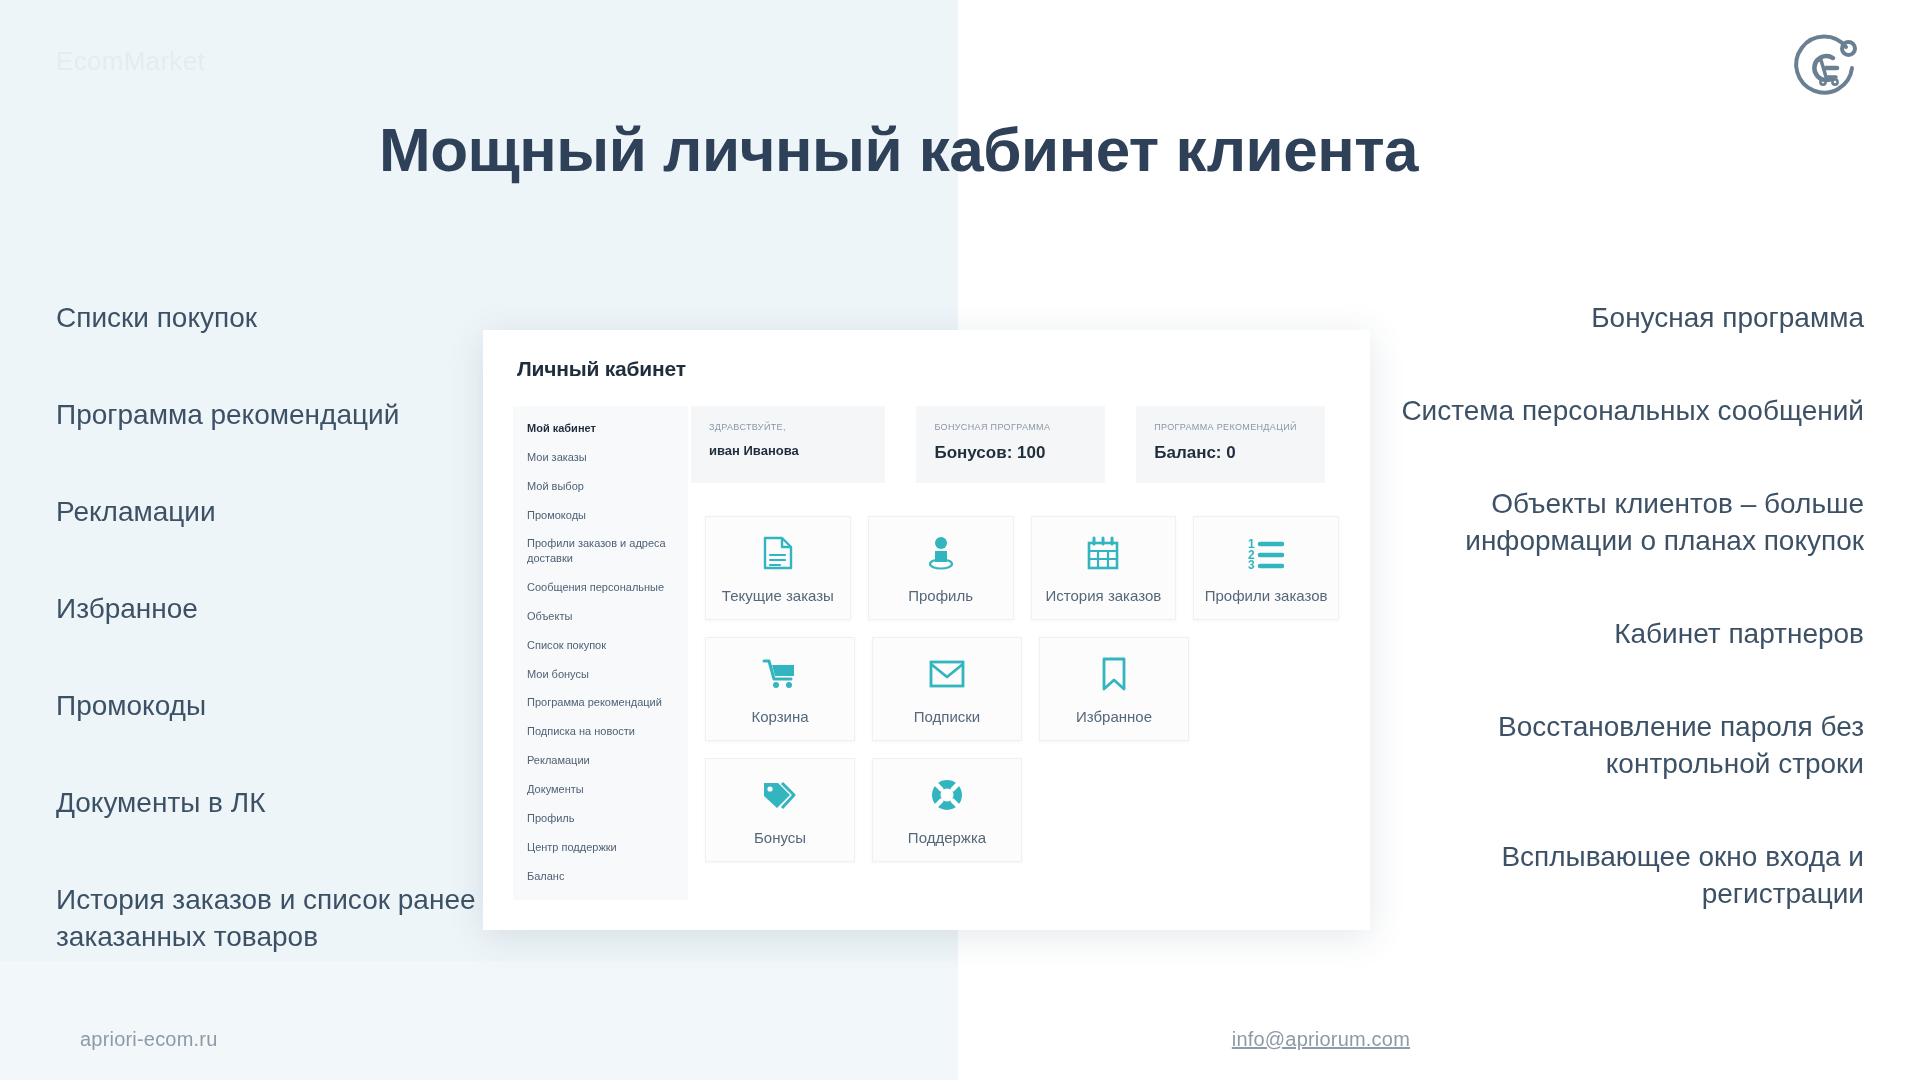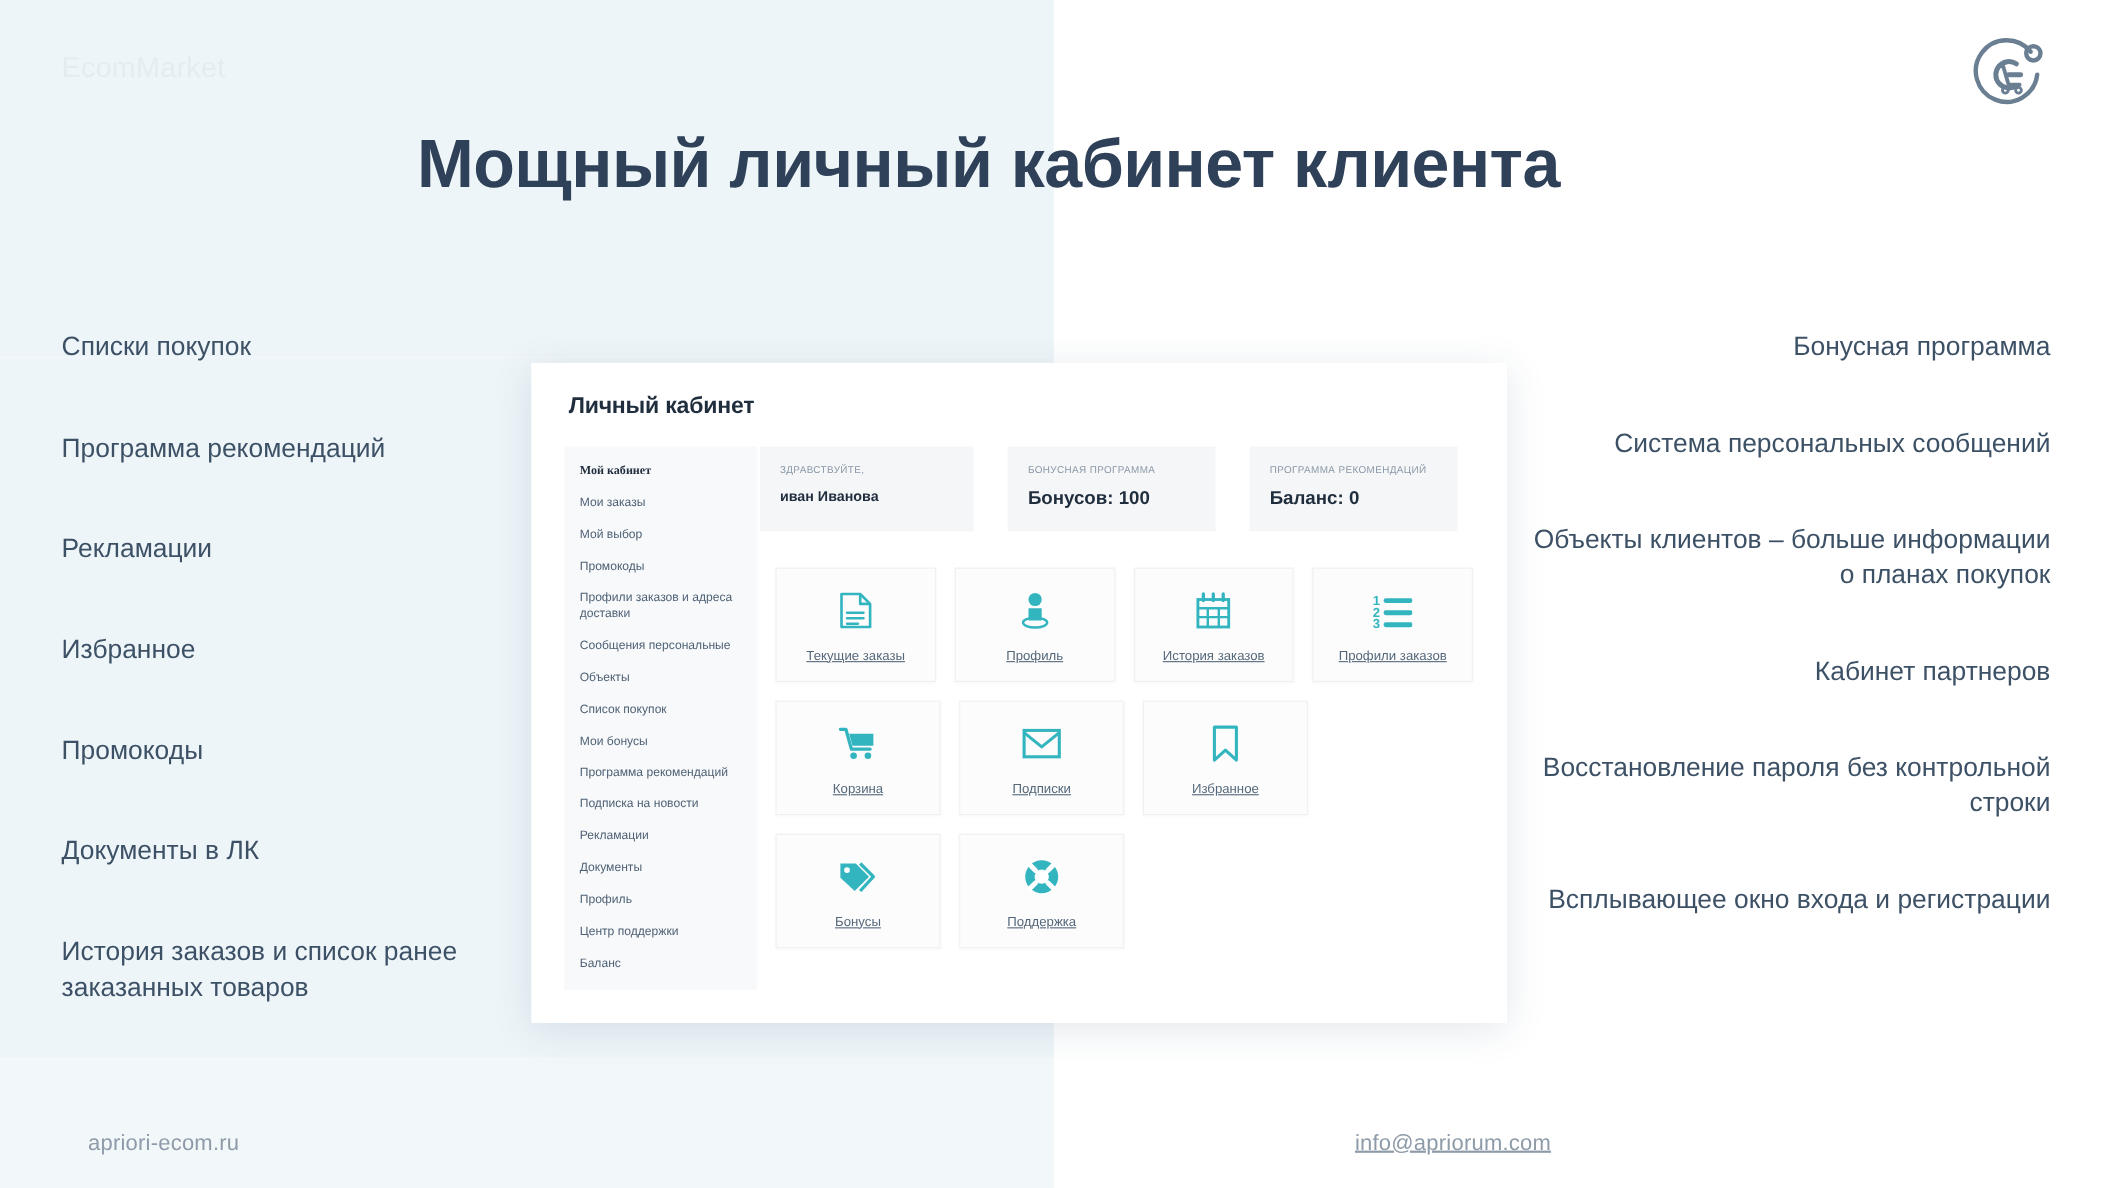--- a/index.html
+++ b/index.html
@@ -42,21 +42,21 @@
     font-size: 62px; font-weight: 700; letter-spacing: -.5px;
     color: #2e4158;
     line-height: 1.1;
   }
 
   
   .feat-col { position: absolute; top: 300px; }
   .feat-left { left: 56px; width: 420px; text-align: left; }
   .feat-right { right: 56px; width: 480px; text-align: right; }
   .feat-item {
-    font-size: 24px; color: #3d5166; line-height: 1.32;
+    font-size: 28px; color: #3d5166; line-height: 1.32;
     font-weight: 400;
   }
   .feat-left .feat-item { margin-bottom: 60px; }
   .feat-right .feat-item { margin-bottom: 56px; }
 
   
   .footer-left {
     position: absolute; left: 80px; top: 1028px;
     font-size: 20px; color: #8d9aa8; letter-spacing: .2px;
   }
@@ -82,21 +82,21 @@
   
   .dash-side {
     position: absolute; left: 30px; top: 76px;
     width: 175px; background: #f8f9fb;
     padding: 8px 0 10px 0;
   }
   .side-item {
     font-size: 11px; color: #4f6275;
     padding: 7px 14px 7px 14px; line-height: 1.35;
   }
-  .side-item.active { font-weight: 700; color: #1f2d3d; font-family: Liberation Serif, serif; }
+  .side-item.active { font-weight: 700; color: #1f2d3d; }
 
   
   .info-row { position: absolute; left: 208px; top: 76px; width: 634px; display: flex; gap: 31px; }
   .info-card { background: #f5f6f8; padding: 16px 18px 18px 18px; height: 77px; }
   .info-card.c1 { width: 204px; }
   .info-card.c2 { width: 198px; }
   .info-card.c3 { width: 198px; }
   .info-label { font-size: 9px; letter-spacing: .35px; color: #8a98a6; text-transform: uppercase; }
   .info-value { font-size: 17px; font-weight: 700; color: #1f2d3d; margin-top: 11px; }
   .info-value.small { font-size: 13px; font-weight: 600; }
@@ -104,21 +104,21 @@
   
   .tiles { position: absolute; left: 222px; top: 186px; width: 634px; }
   .tile-row { display: flex; gap: 17px; margin-bottom: 17px; }
   .tile {
     width: 150px; height: 104px; background: #fcfcfd;
     border: 1px solid #eef0f3;
     display: flex; flex-direction: column; align-items: center; justify-content: center;
     box-shadow: 0 1px 3px rgba(40,70,100,.05);
   }
   .tile-ico { height: 42px; display: flex; align-items: center; justify-content: center; }
-  .tile-label { font-size: 12px; color: #55687a; margin-top: 13px; text-decoration: underline; }
+  .tile-label { font-size: 15px; color: #55687a; margin-top: 13px; }
 </style>
 </head>
 <body>
 
 <div id="stage">
 
   <div class="bg-left-top"></div>
   <div class="bg-left-bottom"></div>
   <div class="bg-footer-left"></div>
 

